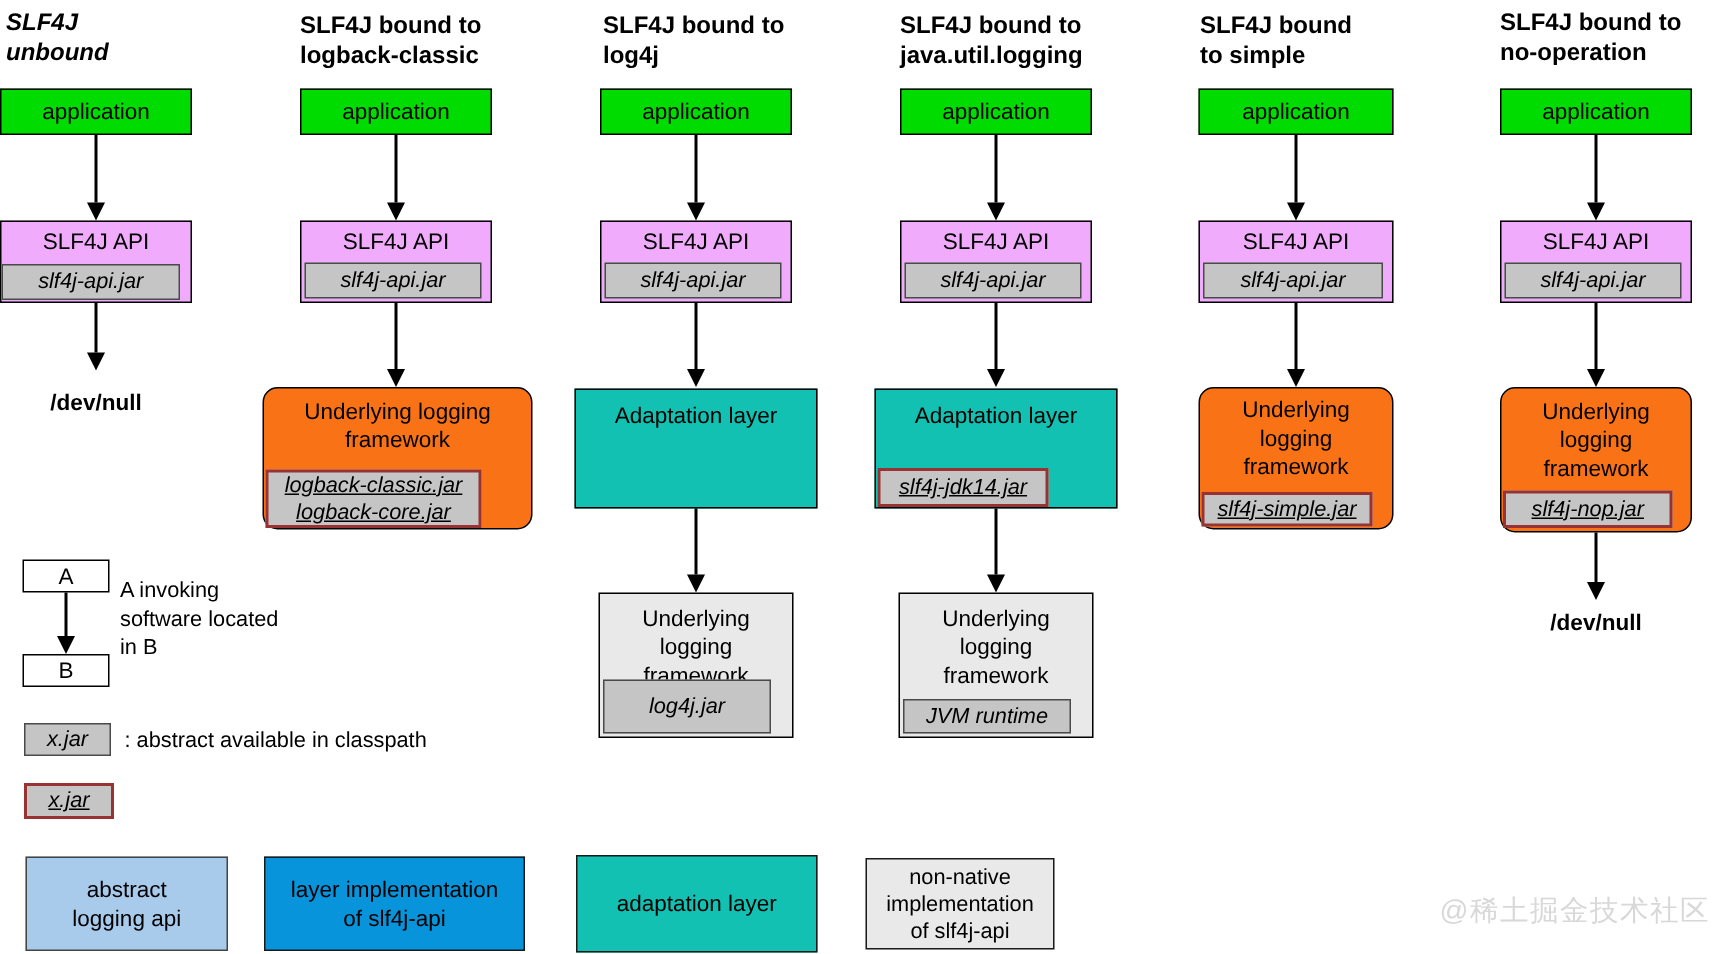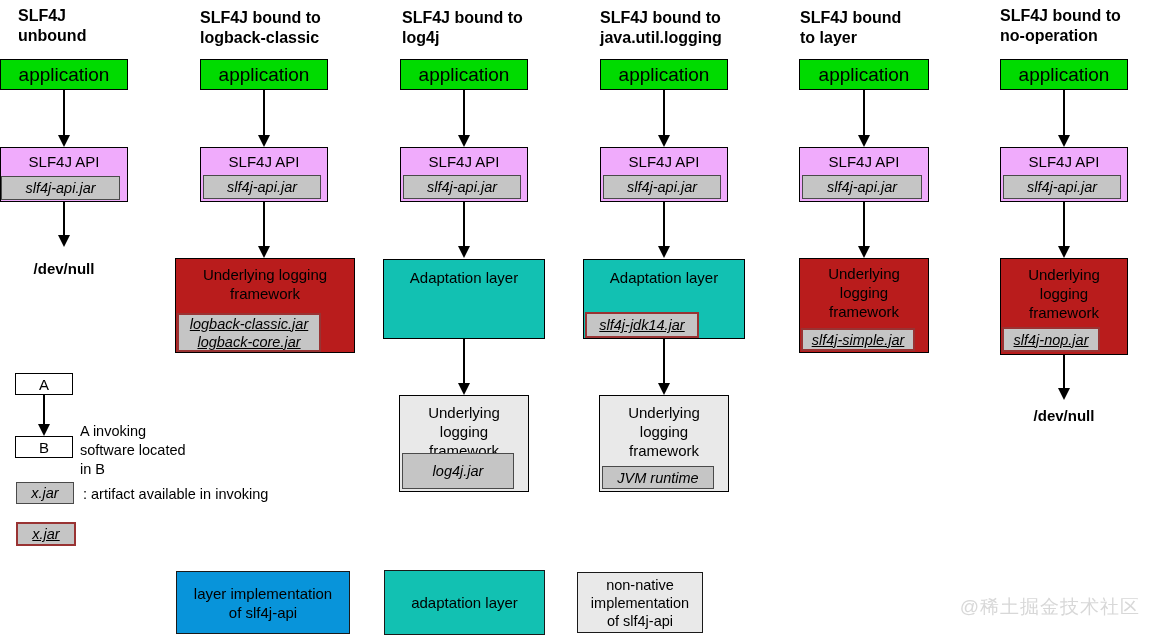--- a/index.html
+++ b/index.html
@@ -5,23 +5,23 @@
   html,body { margin:0; padding:0; background:#fff; }
   .canvas {
     position:relative; width:1152px; height:636px; background:#ffffff;
     font-family:"Liberation Sans", sans-serif; color:#000; overflow:hidden;
   }
   .title {
     position:absolute; font-size:16px; font-weight:bold; line-height:20px;
     white-space:pre-line;
   }
   .box { position:absolute; border:1px solid #000; box-sizing:border-box; }
-  .app  { background:#00DB00; display:flex; align-items:center; justify-content:center; font-size:19px; }
+  .app  { background:#00DB00; display:flex; align-items:center; justify-content:center; font-size:15px; }
   .api  { background:#f0abfc; }
-  .native { background:#b91c1c; }
+  .native { background:#f97316;border-radius:10px; }
   .teal { background:#12C1B2; }
   .grayfw { background:#E9E9E9; }
   .boxlabel {
     position:absolute; left:0; right:0; text-align:center;
     font-size:15px; line-height:19px; white-space:pre-line;
   }
   .jar {
     position:absolute; background:#C5C5C5; border:1px solid #4a4a4a; box-sizing:border-box;
     font-style:italic; font-size:14.5px; line-height:18px;
     display:flex; align-items:center; justify-content:center;
@@ -45,21 +45,21 @@
     display:flex; align-items:center; justify-content:center;
     text-align:center; font-size:15px; line-height:19px; white-space:pre-line;
   }
   .watermark { position:absolute; color:#D8D8D8; font-size:19px; letter-spacing:1px; }
 </style>
 </head>
 <body>
 
 <div class="canvas">
 
-  <div class="title" style="left:18px;top:6px;">SLF4J
+  <div class="title" style="left:4px;top:6px;font-style:italic;">SLF4J
 unbound</div>
   <div class="box app" style="left:0;top:59px;width:128px;height:31px;">application</div>
   <div class="arrow" style="left:64px;top:90px;height:45px;"></div>
   <div class="box api" style="left:0;top:147px;width:128px;height:55px;">
     <div class="boxlabel" style="top:4px;">SLF4J API</div>
     <div class="jar" style="left:0;bottom:1px;width:119px;height:24px;">slf4j-api.jar</div>
   </div>
   <div class="arrow" style="left:64px;top:202px;height:33px;"></div>
   <div class="devnull" style="left:0;top:260px;width:128px;">/dev/null</div>
 
@@ -114,21 +114,21 @@
   </div>
   <div class="arrow" style="left:664px;top:339px;height:44px;"></div>
   <div class="box grayfw" style="left:599px;top:395px;width:130px;height:97px;">
     <div class="boxlabel" style="top:7px;">Underlying
 logging
 framework</div>
     <div class="jar" style="left:2px;bottom:2px;width:112px;height:23px;">JVM runtime</div>
   </div>
 
   <div class="title" style="left:800px;top:8px;">SLF4J bound
-to layer</div>
+to simple</div>
   <div class="box app" style="left:799px;top:59px;width:130px;height:31px;">application</div>
   <div class="arrow" style="left:864px;top:90px;height:45px;"></div>
   <div class="box api" style="left:799px;top:147px;width:130px;height:55px;">
     <div class="boxlabel" style="top:4px;">SLF4J API</div>
     <div class="jar" style="left:2px;bottom:2px;width:120px;height:24px;">slf4j-api.jar</div>
   </div>
   <div class="arrow" style="left:864px;top:202px;height:44px;"></div>
   <div class="box native" style="left:799px;top:258px;width:130px;height:95px;">
     <div class="boxlabel" style="top:5px;">Underlying
 logging
@@ -142,36 +142,38 @@
   <div class="arrow" style="left:1064px;top:90px;height:45px;"></div>
   <div class="box api" style="left:1000px;top:147px;width:128px;height:55px;">
     <div class="boxlabel" style="top:4px;">SLF4J API</div>
     <div class="jar" style="left:2px;bottom:2px;width:118px;height:24px;">slf4j-api.jar</div>
   </div>
   <div class="arrow" style="left:1064px;top:202px;height:44px;"></div>
   <div class="box native" style="left:1000px;top:258px;width:128px;height:97px;">
     <div class="boxlabel" style="top:6px;">Underlying
 logging
 framework</div>
-    <div class="jar binding" style="left:1px;bottom:2px;width:98px;height:25px;">slf4j-nop.jar</div>
+    <div class="jar binding" style="left:1px;bottom:2px;width:113px;height:25px;">slf4j-nop.jar</div>
   </div>
   <div class="arrow" style="left:1064px;top:355px;height:33px;"></div>
   <div class="devnull" style="left:1000px;top:407px;width:128px;">/dev/null</div>
 
   <div class="legendbox" style="left:15px;top:373px;width:58px;height:22px;">A</div>
   <div class="arrow" style="left:44px;top:395px;height:29px;"></div>
   <div class="legendbox" style="left:15px;top:436px;width:58px;height:22px;">B</div>
-  <div class="legendtext" style="left:80px;top:385px;margin-top:37px;">A invoking
+  <div class="legendtext" style="left:80px;top:385px;">A invoking
 software located
 in B</div>
 
   <div class="jar" style="left:16px;top:482px;width:58px;height:22px;">x.jar</div>
-  <div class="legendtext" style="left:83px;top:485px;">: artifact available in invoking</div>
+  <div class="legendtext" style="left:83px;top:485px;">: abstract available in classpath</div>
   <div class="jar binding" style="left:16px;top:522px;width:60px;height:24px;">x.jar</div>
 
+  <div class="keybox" style="left:17px;top:571px;width:135px;height:63px;background:#A8CBEC;border-color:#444;">abstract
+logging api</div>
   <div class="keybox" style="left:176px;top:571px;width:174px;height:63px;background:#0894DA;">layer implementation
 of slf4j-api</div>
   <div class="keybox" style="left:384px;top:570px;width:161px;height:65px;background:#12C1B2;">adaptation layer</div>
   <div class="keybox" style="left:577px;top:572px;width:126px;height:61px;background:#E9E9E9;font-size:14.5px;line-height:18px;">non-native
 implementation
 of slf4j-api</div>
 
   <div class="watermark" style="right:12px;top:594px;text-align:center;">@稀土掘金技术社区</div>
 
 </div>

